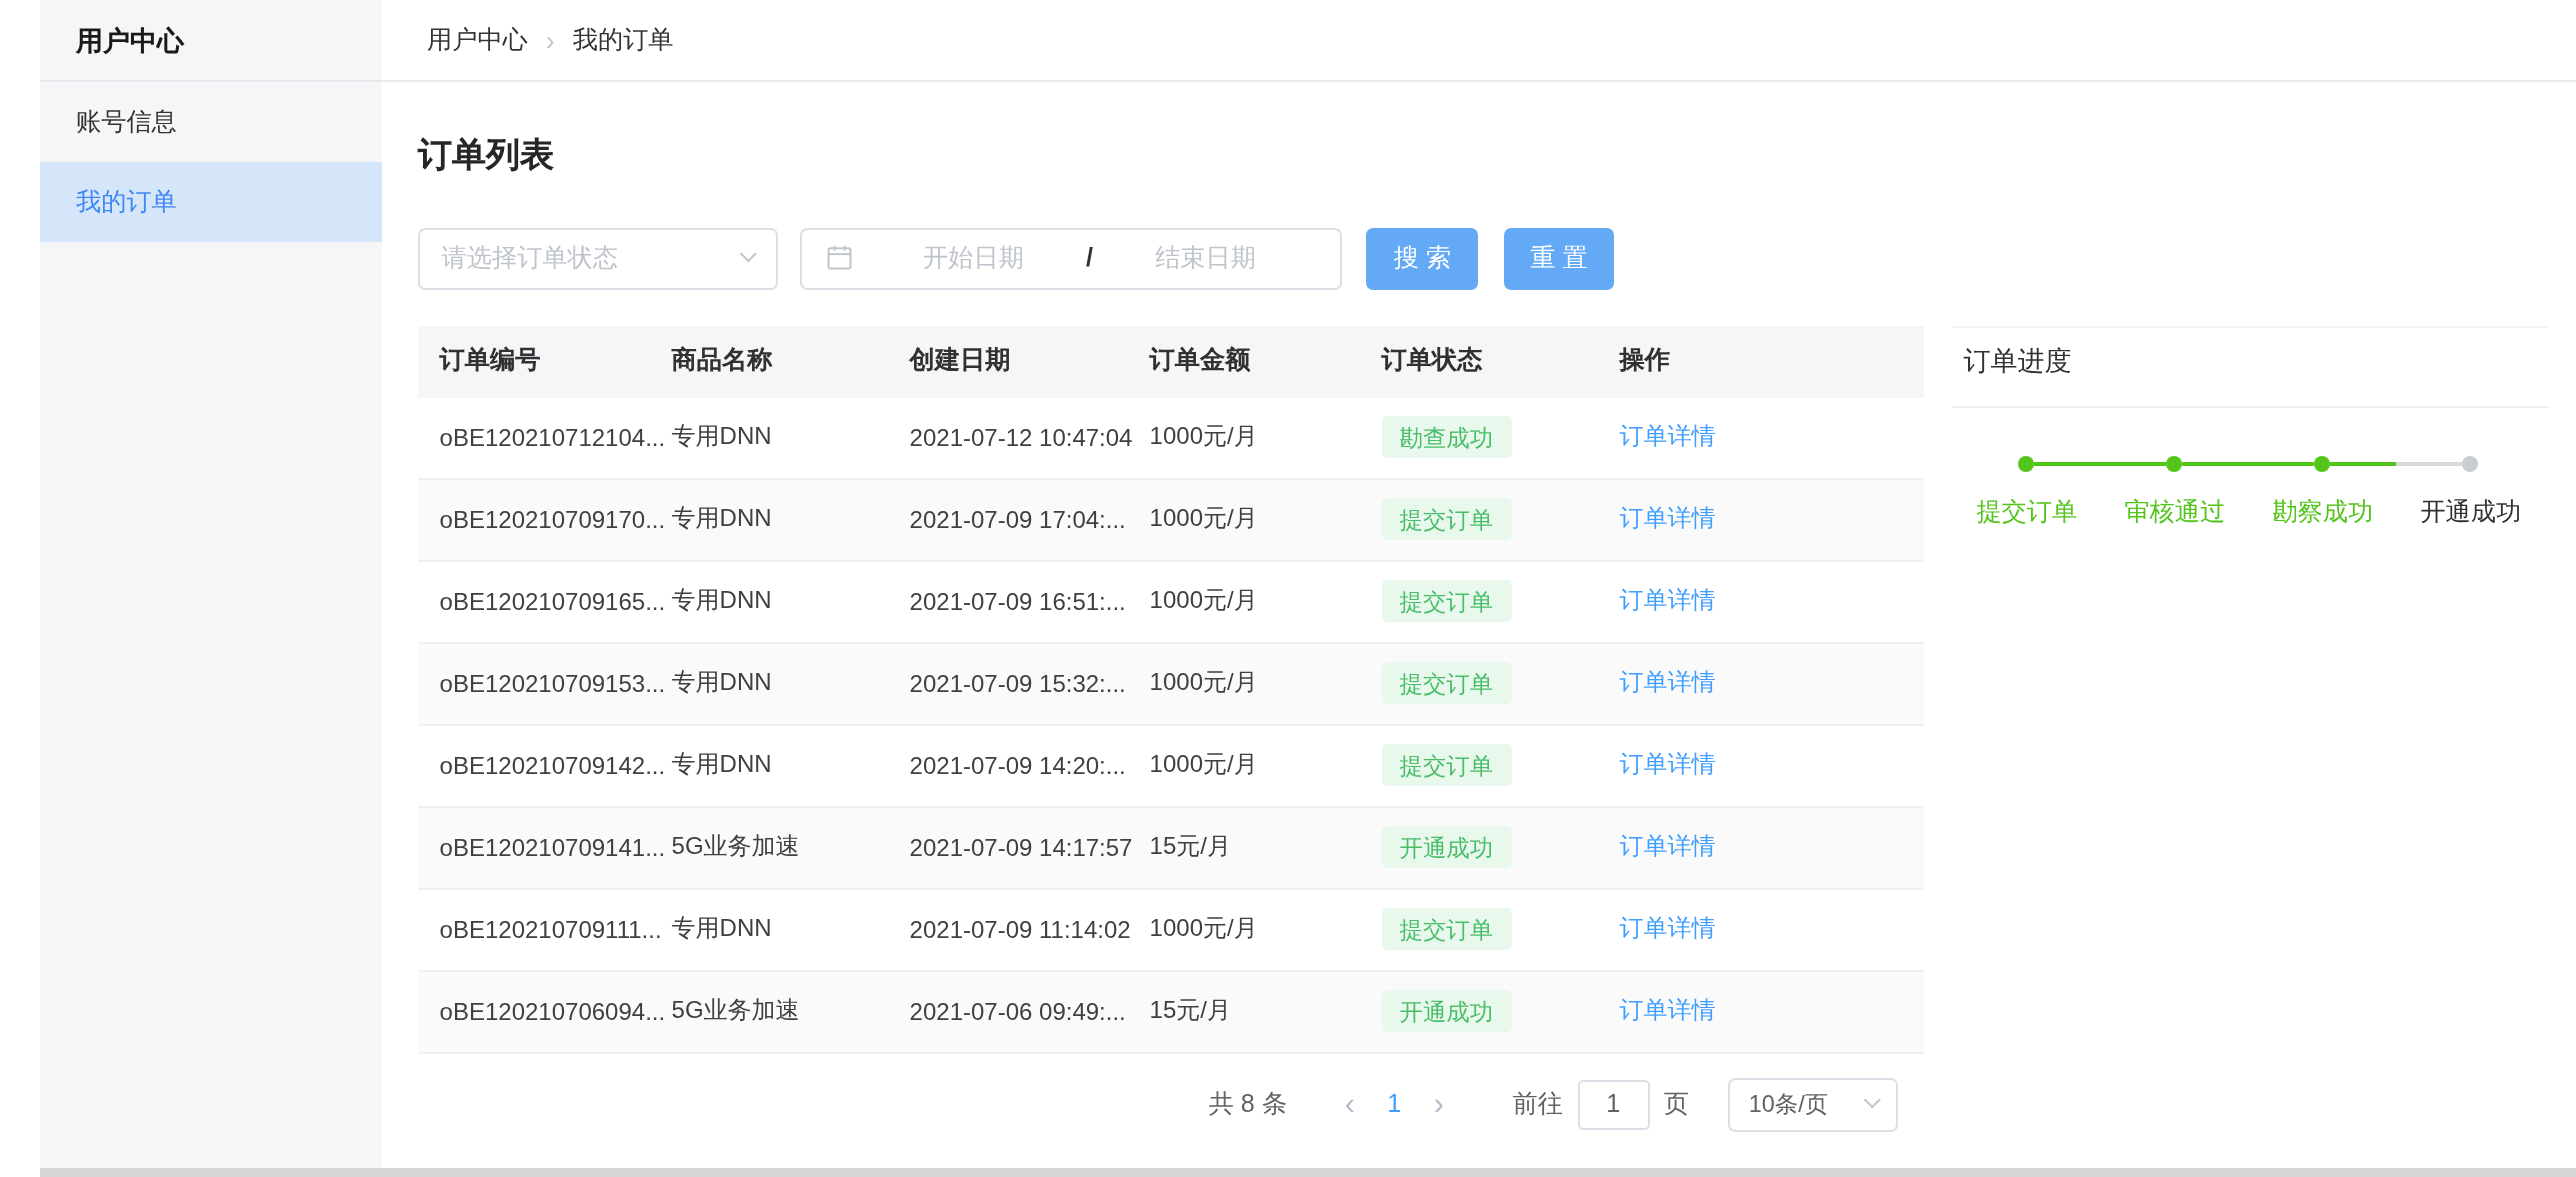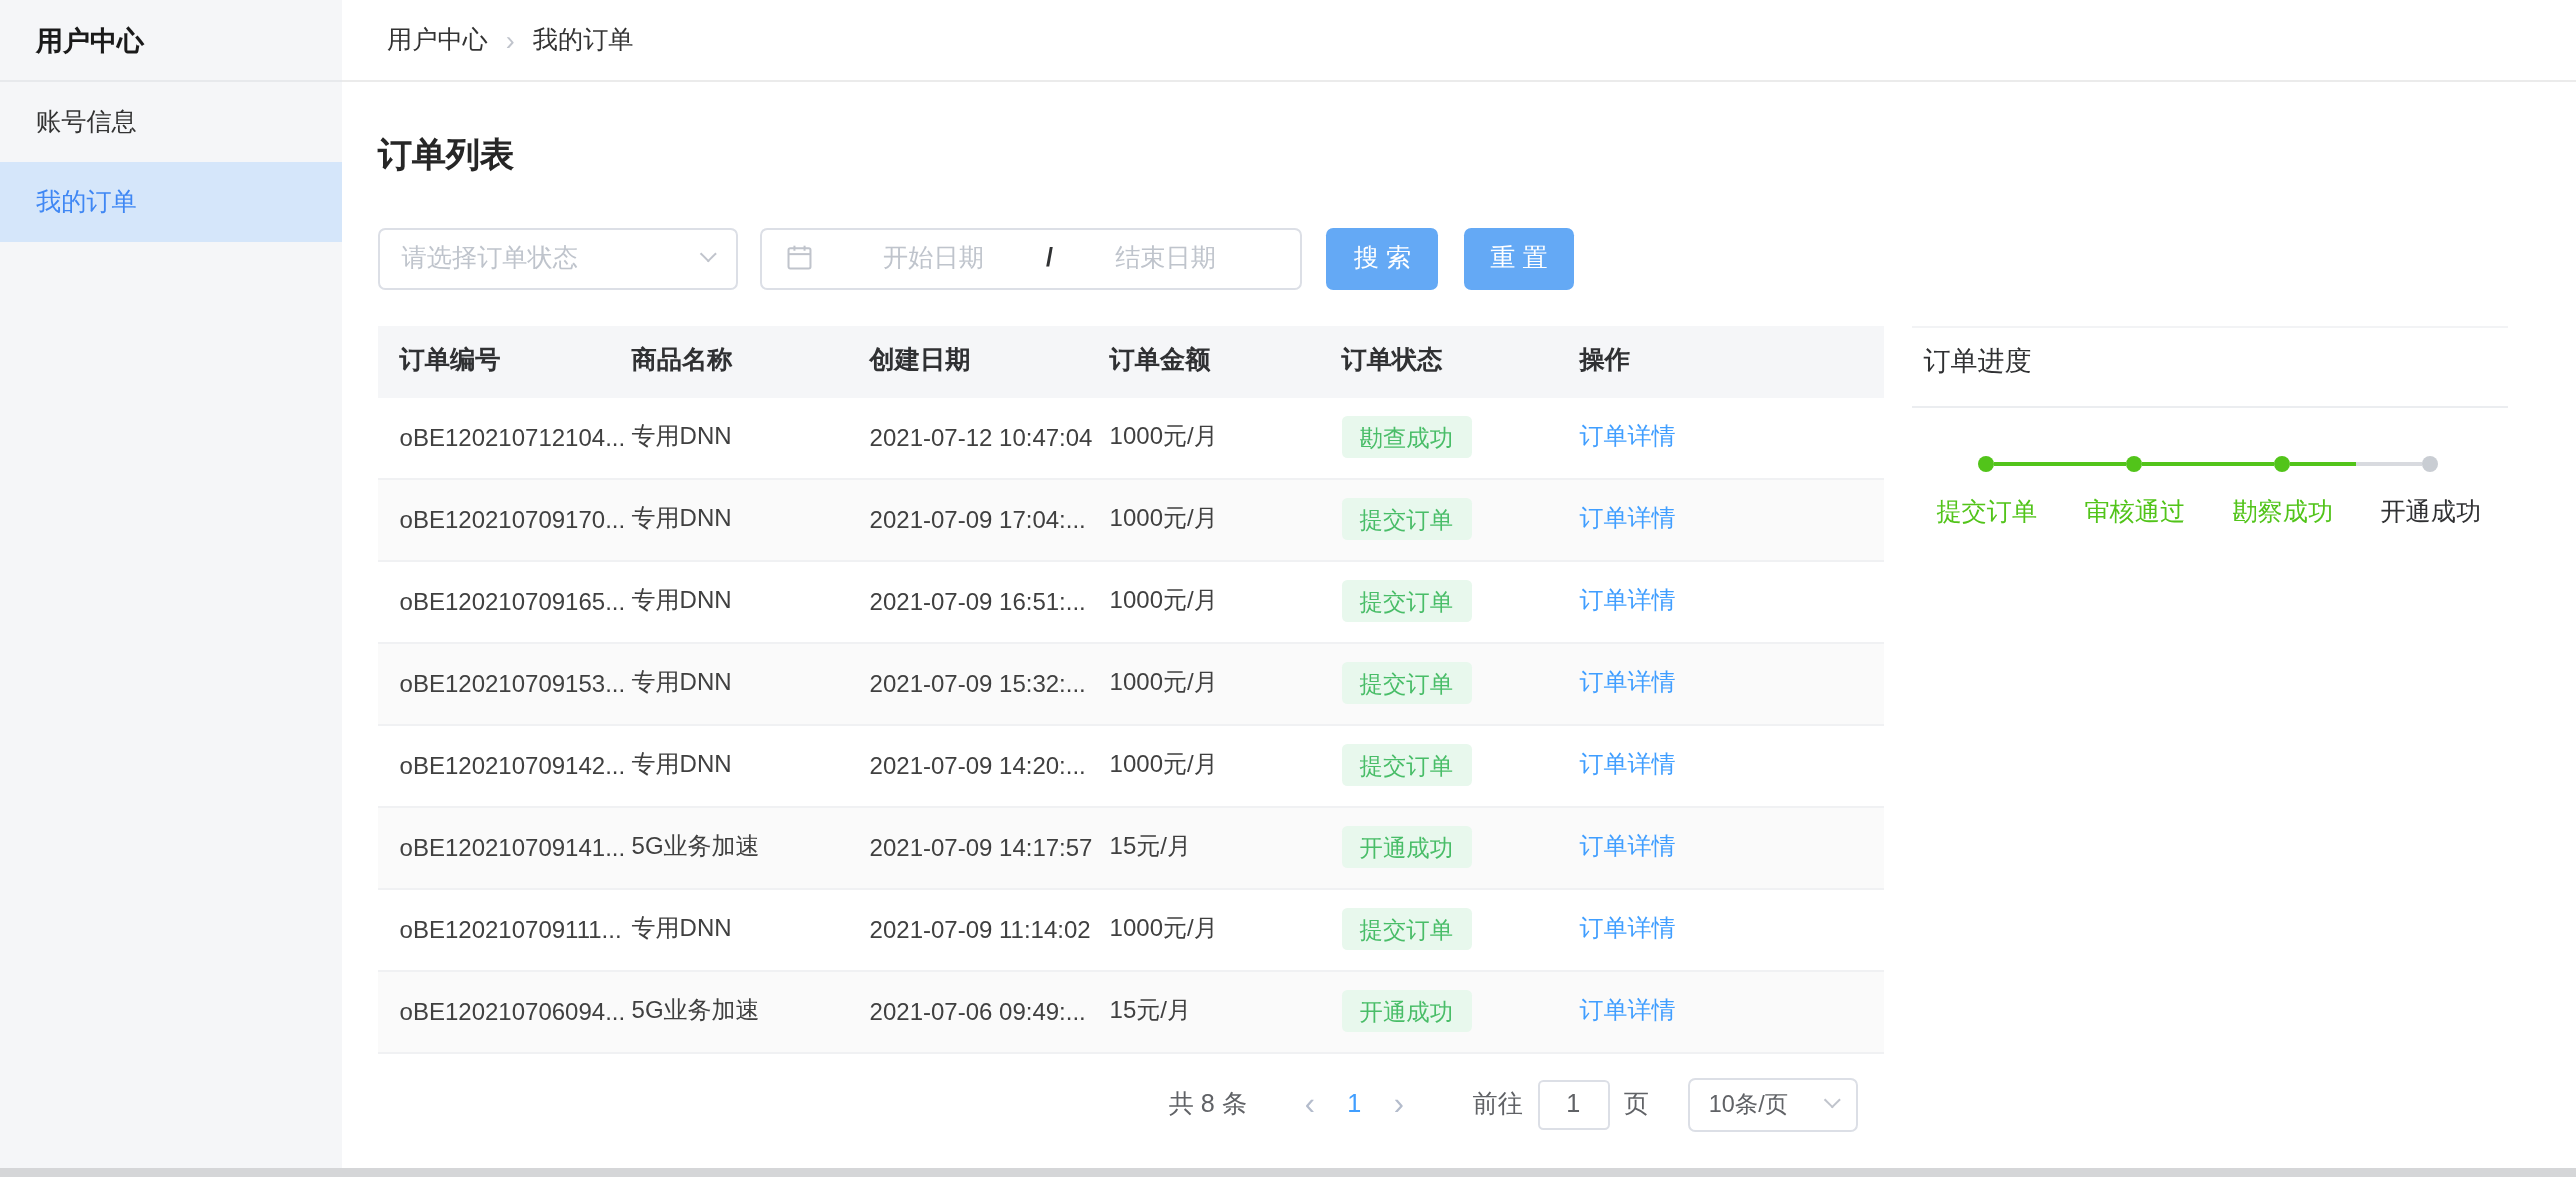--- a/index.html
+++ b/index.html
@@ -1,17 +1,17 @@
 <!DOCTYPE html>
 <html style="font-size:14.4px"><head>
 <meta charset="utf-8">
 <style>
   html,body{margin:0;padding:0;background:#ffffff;}
   *{box-sizing:border-box;}
-  #viewport{width:2576px;height:1178px;overflow:hidden;position:relative;background:#fff;}
+  #viewport{width:2576px;height:1178px;overflow:hidden;position:relative;background:#fff;padding-left:40px;}
   #app{width:1288px;height:589px;transform:scale(2);transform-origin:0 0;position:relative;
        font-family:"Liberation Sans","DejaVu Sans",sans-serif;color:#333;}
   .layout{display:flex;height:584px;}
 
   
   .sidebar{width:171px;flex-shrink:0;background:#f5f6f8;height:100%;}
   .sidebar-title{height:41px;line-height:41px;padding-left:18px;font-size:13.5px;font-weight:700;color:#1a1a1a;border-bottom:0.9px solid #e7e9ec;}
   .side-item{height:40px;line-height:40px;padding-left:18px;font-size:12.6px;color:#333;cursor:pointer;}
   .side-item.active{background:#d5e6fa;color:#3f87f4;}
 

